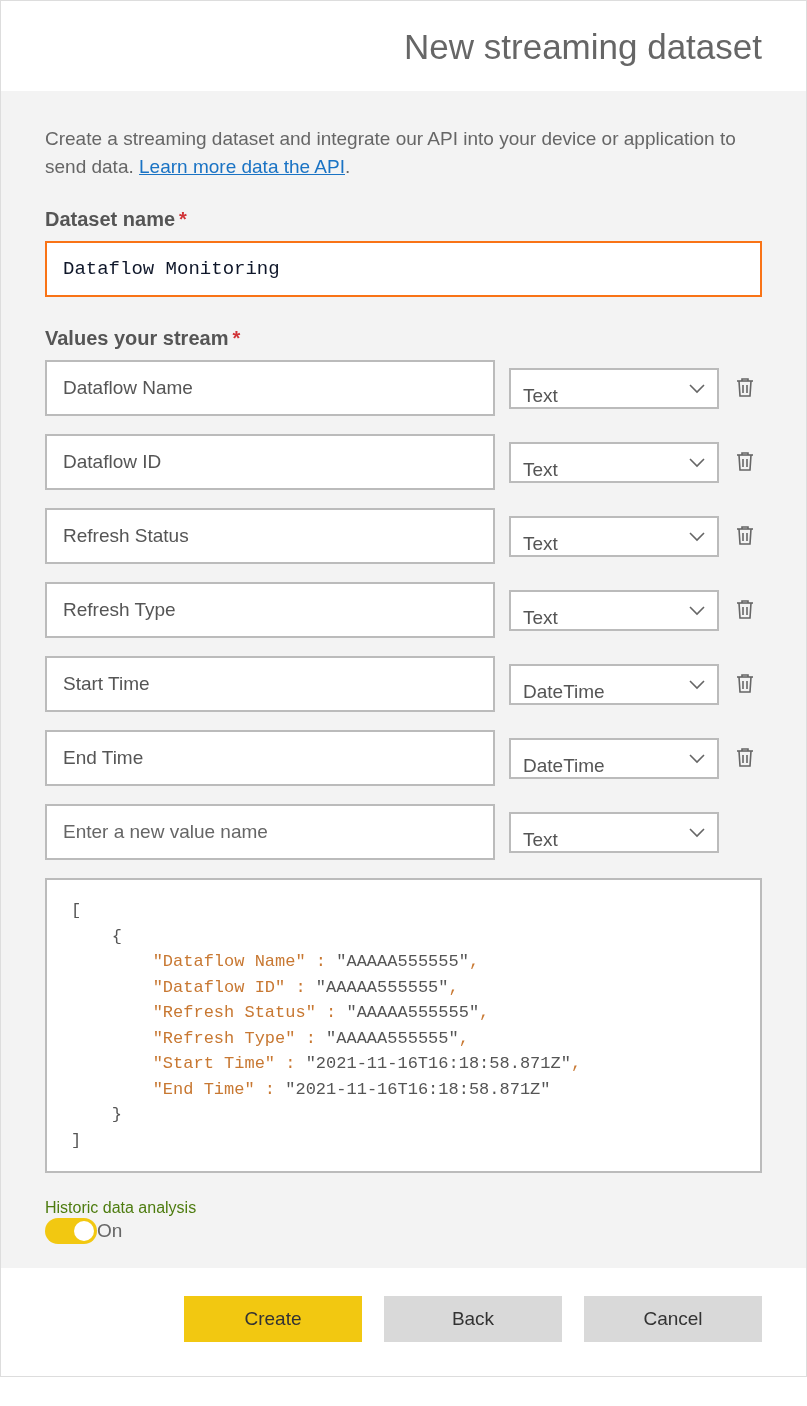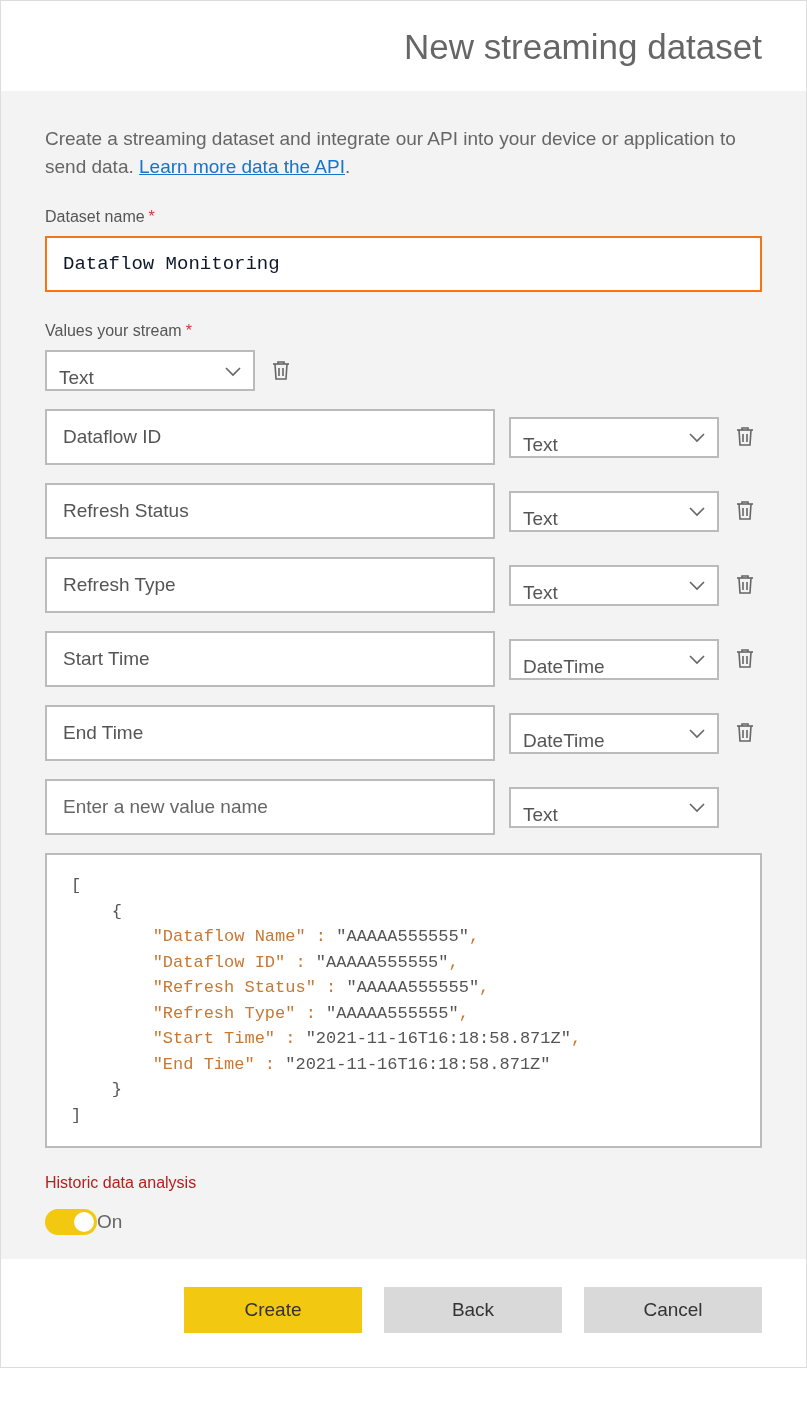--- a/index.html
+++ b/index.html
@@ -40,23 +40,23 @@
   .required-note {
     font-size: 16px;
     color: #666;
     margin-bottom: 16px;
   }
   .required-note .star, .label .star {
     color: #d13438;
     margin-right: 4px;
   }
   .label {
-    font-size: 16px;
+    font-size: 20px;
     color: #555;
-    font-weight: 400;
+    font-weight: 700;
     margin-bottom: 10px;
     display: block;
   }
   .label .star { margin-left: 4px; margin-right: 0; }
   .text-input {
     width: 100%;
     height: 56px;
     border: 2px solid #f97316;
     background: #fff;
     font-size: 19px;
@@ -122,23 +122,23 @@
     white-space: pre;
     color: #555;
     margin-bottom: 26px;
     overflow-x: auto;
   }
   .json-preview .k { color: #c87832; }
   .json-preview .c { color: #c87832; }
   .json-preview .v { color: #555; }
   .toggle-label {
     font-size: 16px;
-    color: #b91c1c;
+    color: #4d7c0f;
     font-weight: 500;
-    margin-bottom: 17px;
+    margin-bottom: 1px;
     display: block;
   }
   .toggle-row {
     display: flex;
     align-items: center;
     gap: 0;
   }
   .toggle {
     width: 52px;
     height: 26px;
@@ -202,20 +202,21 @@
       <input class="text-input" type="text" value="Dataflow Monitoring" style="">
     </div>
 
     <div>
       <label class="label">
         <span>Values your stream</span><span class="star">*</span>
       </label>
 
       <div class="rows" id="value-rows">
           <div class="row">
+            <input class="name-input" type="text" value="Dataflow Name" style="">
             <div class="select-wrap">
               <span>Text</span>
               <span class="chev"><svg width="16" height="10" viewBox="0 0 16 10">
                   <path d="M1 1 L8 8 L15 1" stroke="#666" stroke-width="1.6" fill="none"></path>
                 </svg></span>
             </div>
             <span class="trash"><svg viewBox="0 0 24 24" width="24" height="26" fill="none" stroke="#666" stroke-width="1.6">
                 <path d="M4 6h16"></path>
                 <path d="M9 6V4h6v2"></path>
                 <path d="M6 6l1 15h10l1-15"></path>

